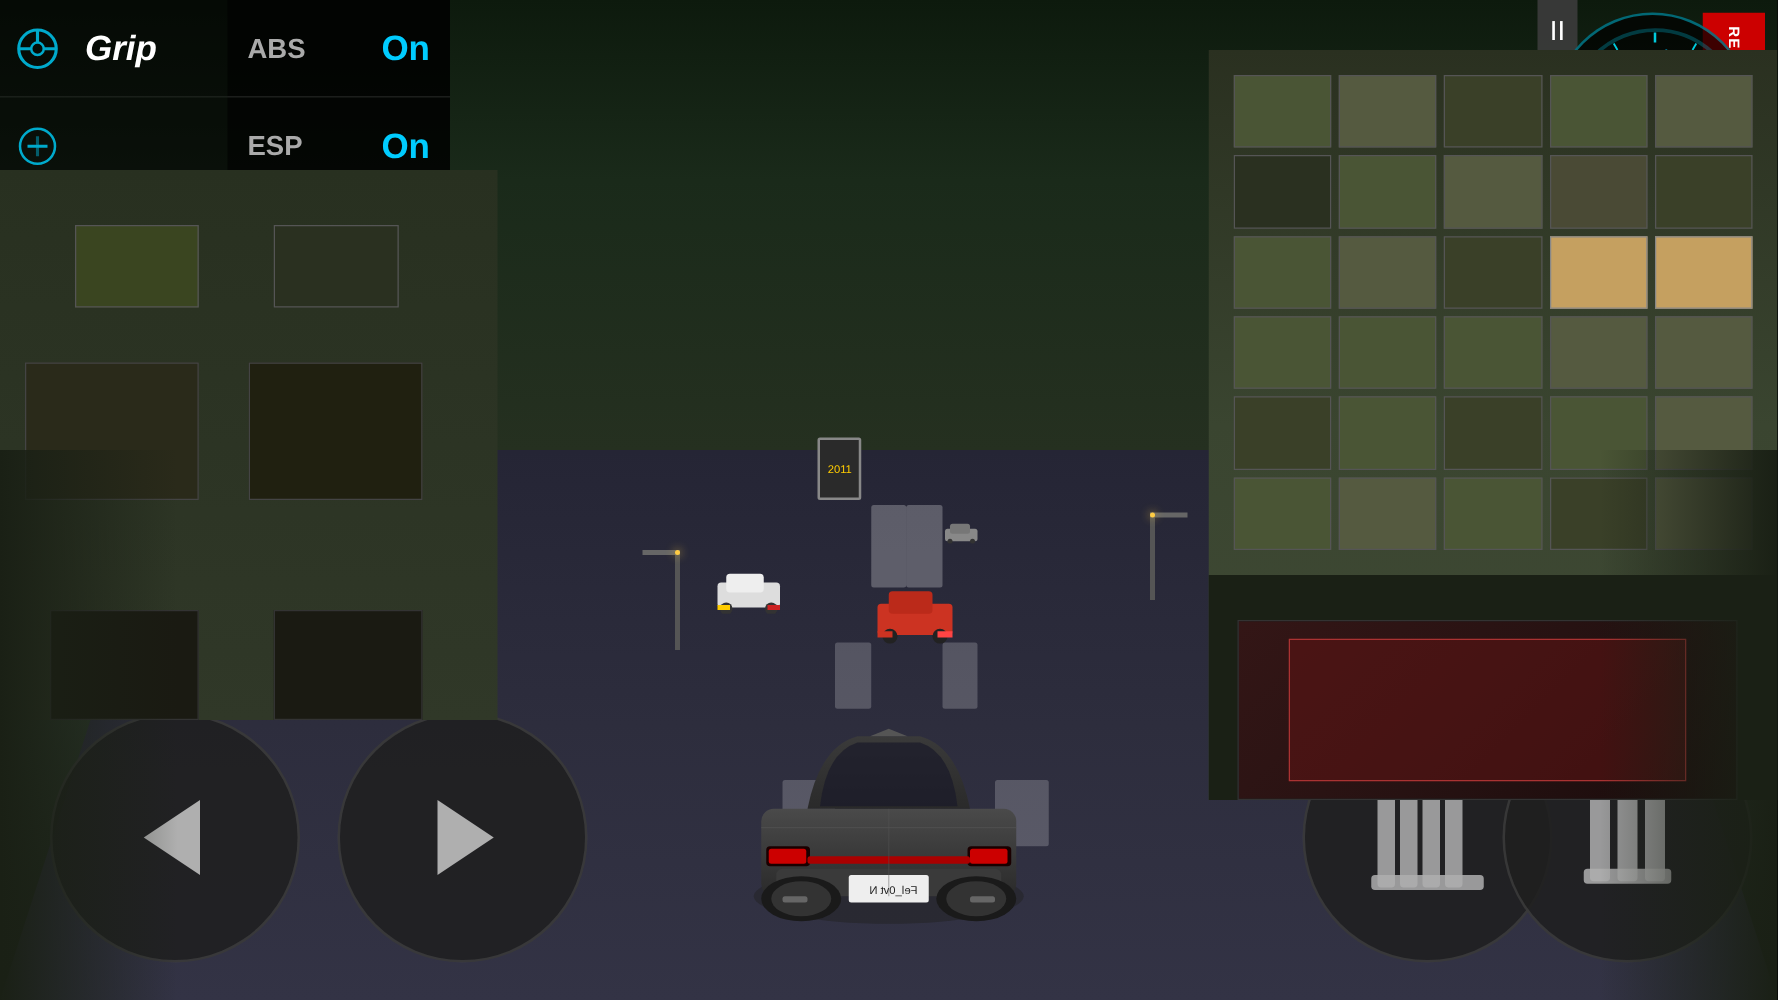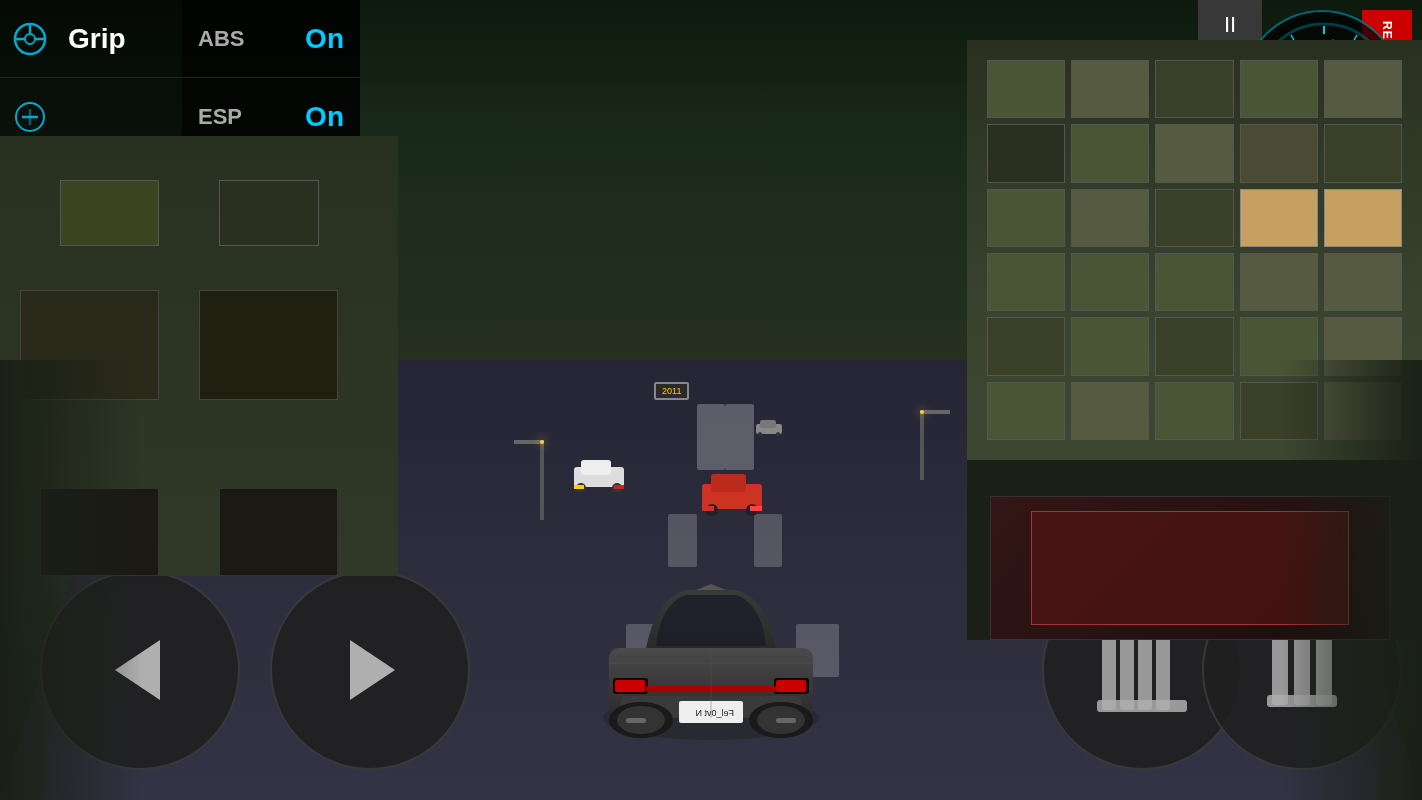--- a/index.html
+++ b/index.html
@@ -71,20 +71,21 @@
       align-items: center;
       justify-content: center;
     }
 
     .ctrl-label {
       flex: 1;
       color: white;
       font-size: 28px;
       font-weight: bold;
       padding-left: 8px;
+      font-style: italic;
     }
 
     .ctrl-value {
       width: 100px;
       text-align: right;
       padding-right: 16px;
     }
 
     .ctrl-value.on {
       color: #00ccff;
@@ -179,21 +180,21 @@
       font-size: 18px;
       font-weight: bold;
       clip-path: polygon(0 0, 100% 0, 100% 100%, 0 100%);
     }
 
     
     .pause-btn {
       position: absolute;
       top: 0;
       right: 160px;
-      width: 64px;
+      width: 32px;
       height: 50px;
       background: rgba(60,60,60,0.9);
       display: flex;
       align-items: center;
       justify-content: center;
       pointer-events: all;
       cursor: pointer;
     }
 
     .pause-icon {
@@ -415,21 +416,21 @@
 
   <div style="position:absolute; bottom:45%; left:53%; z-index:3;">
     <svg width="30" height="20" viewBox="0 0 30 20">
       <rect x="2" y="8" width="26" height="10" rx="2" fill="#888"></rect>
       <rect x="6" y="4" width="16" height="8" rx="2" fill="#777"></rect>
       <circle cx="6" cy="18" r="2" fill="#333"></circle>
       <circle cx="24" cy="18" r="2" fill="#333"></circle>
     </svg>
   </div>
 
-  <div style="position:absolute; bottom:50%; left:46%; z-index:5; border:2px solid #888; background:#2a2a2a; padding:2px 6px; color:#ffcc00; font-size:9px; border-radius:2px;">2011</div>
+  <div style="position:absolute; bottom:50%; left:46%; z-index:5; border:2px solid #888; background:#2a2a2a; padding:18px 6px; color:#ffcc00; font-size:9px; border-radius:2px;">2011</div>
 
   <div style="position:absolute; bottom:6%; left:50%; transform:translateX(-50%); z-index:10; width:240px;">
     <svg width="240" height="200" viewBox="0 0 240 200">
 
       <defs>
         <linearGradient id="bodyGrad" x1="0" y1="0" x2="0" y2="1">
           <stop offset="0%" stop-color="#4a4a4a"></stop>
           <stop offset="50%" stop-color="#3a3a3a"></stop>
           <stop offset="100%" stop-color="#2a2a2a"></stop>
         </linearGradient>

